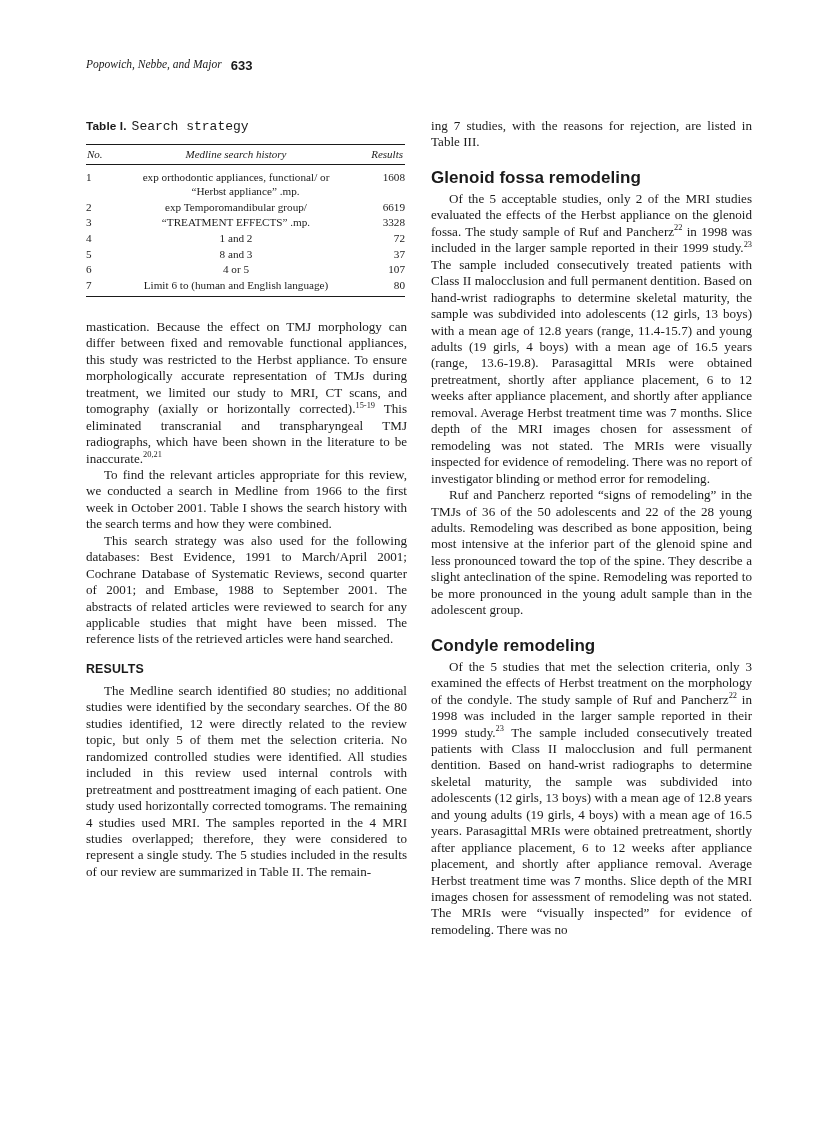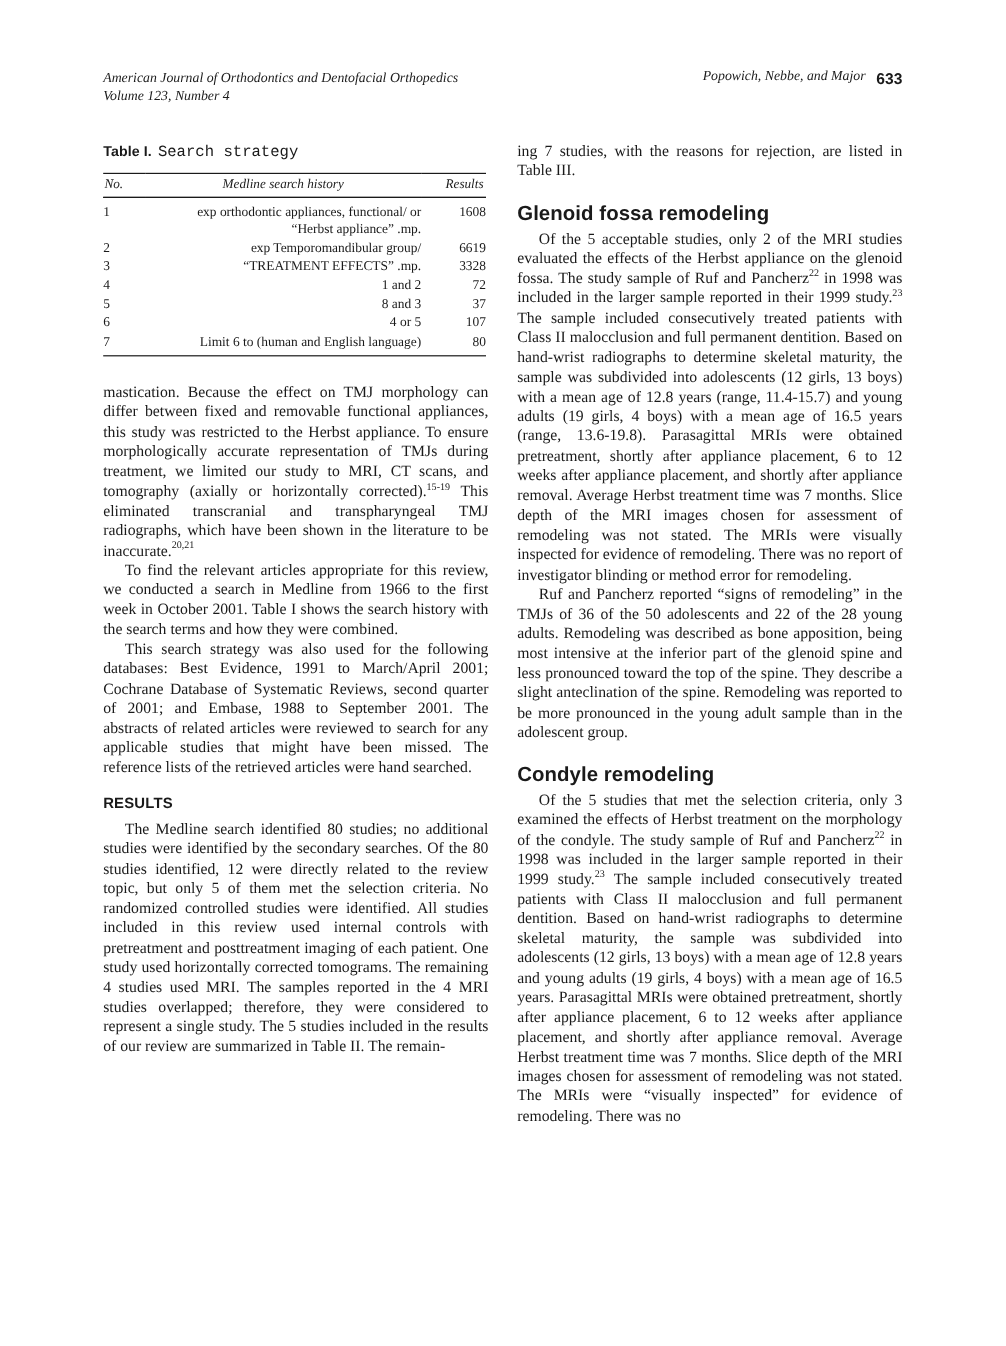--- a/index.html
+++ b/index.html
@@ -102,21 +102,21 @@
 
   table.search-table tbody td {
     font-size: 11.2px;
     line-height: 14.2px;
     padding: 0.7px 0;
     vertical-align: top;
   }
   table.search-table tbody tr:first-child td { padding-top: 5px; }
   table.search-table tbody tr:last-child  td { padding-bottom: 4px; }
   td.c-no      { text-align: left;  padding-left: 1px; }
-  td.c-hist    { text-align: right;  padding-left: 49px; }
+  td.c-hist    { text-align: center;  padding-left: 49px; }
   td.c-results { text-align: right; padding-right: 2px; white-space: nowrap; }
   .hist-cont {
     display: block;
     padding-left: 19px;
   }
   .table-bottom-rule {
     width: 319px;
     border-top: 1.1px solid #1a1a1a;
   }
 
@@ -153,24 +153,20 @@
     line-height: 0;
     margin-top: 28px;
   }
 </style>
 </head>
 <body>
 
 <div class="page">
 
   <div class="running-head">
-    <div class="rh-left">
-      <span>American Journal of Orthodontics and Dentofacial Orthopedics</span>
-      <span class="rh-line2 rh-vol-num">Volume 123, Number 4</span>
-    </div>
     <div class="rh-right">
       <span class="rh-authors">Popowich, Nebbe, and Major</span>
       <span class="rh-page">633</span>
     </div>
   </div>
 
   <div class="col col-left">
 
     <div class="table-block">
       <div class="table-caption">

